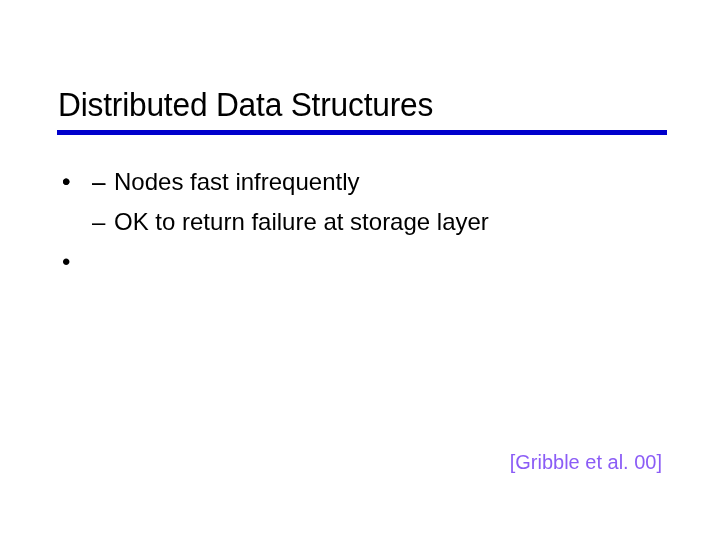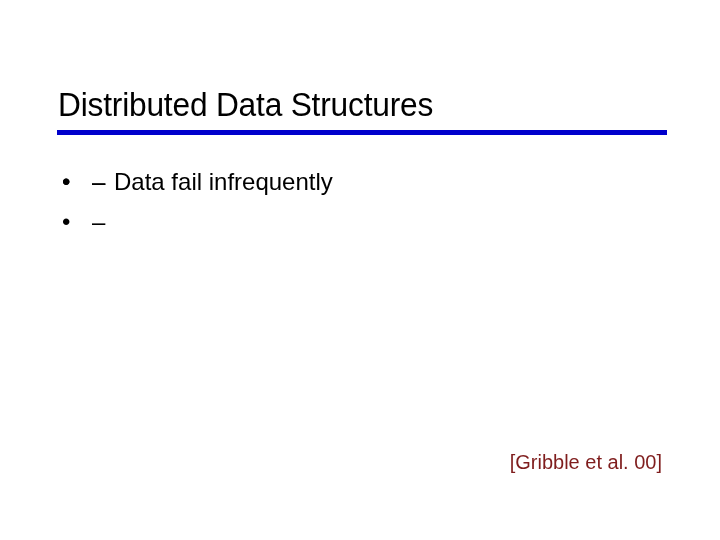--- a/index.html
+++ b/index.html
@@ -100,21 +100,21 @@
   
   #citation {
     position: absolute;
     left: 0;
     top: 450px;
     width: 662px;
     text-align: right;
     font-family: "Liberation Sans", sans-serif;
     font-size: 20px;
     line-height: 24px;
-    color: #7f1d1d;
+    color: #8b5cf6;
     white-space: nowrap;
   }
 </style>
 </head>
 <body>
 
 <div id="slide">
 
   <div id="slide-title">Distributed Data Structures</div>
 
@@ -129,25 +129,26 @@
     <li class="bullet-row level-1">
       <span class="bullet-marker">•</span>
     </li>
 
     <li class="bullet-row level-2">
       <span class="bullet-marker">–</span>
     </li>
 
     <li class="bullet-row level-2">
       <span class="bullet-marker">–</span>
-      <span class="bullet-text">Data fail infrequently</span>
+      <span class="bullet-text">Nodes fast infrequently</span>
     </li>
 
     <li class="bullet-row level-2">
       <span class="bullet-marker">–</span>
+      <span class="bullet-text">OK to return failure at storage layer</span>
     </li>
 
     <li class="bullet-row level-1">
       <span class="bullet-marker">•</span>
     </li>
 
   </ul>
 
   <div id="citation">[Gribble et al. 00]</div>
 

